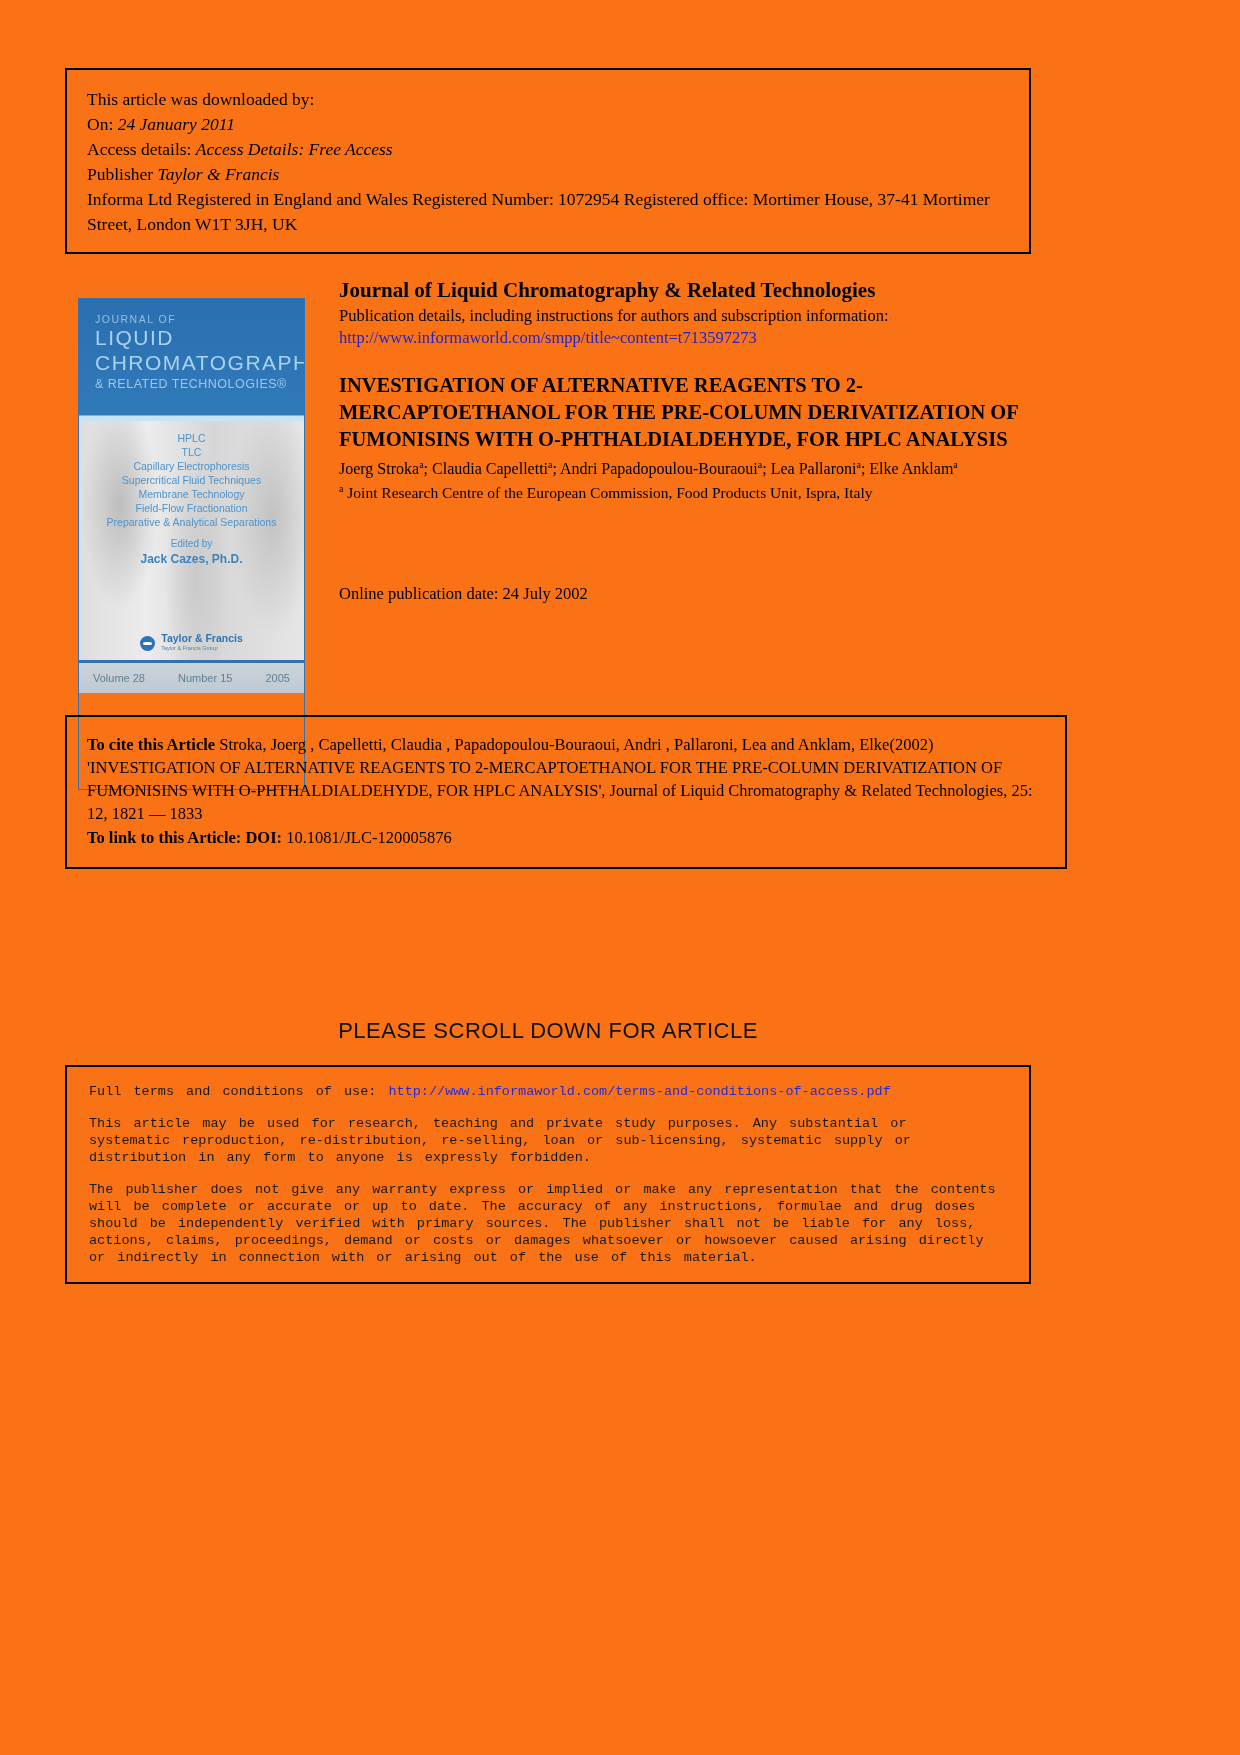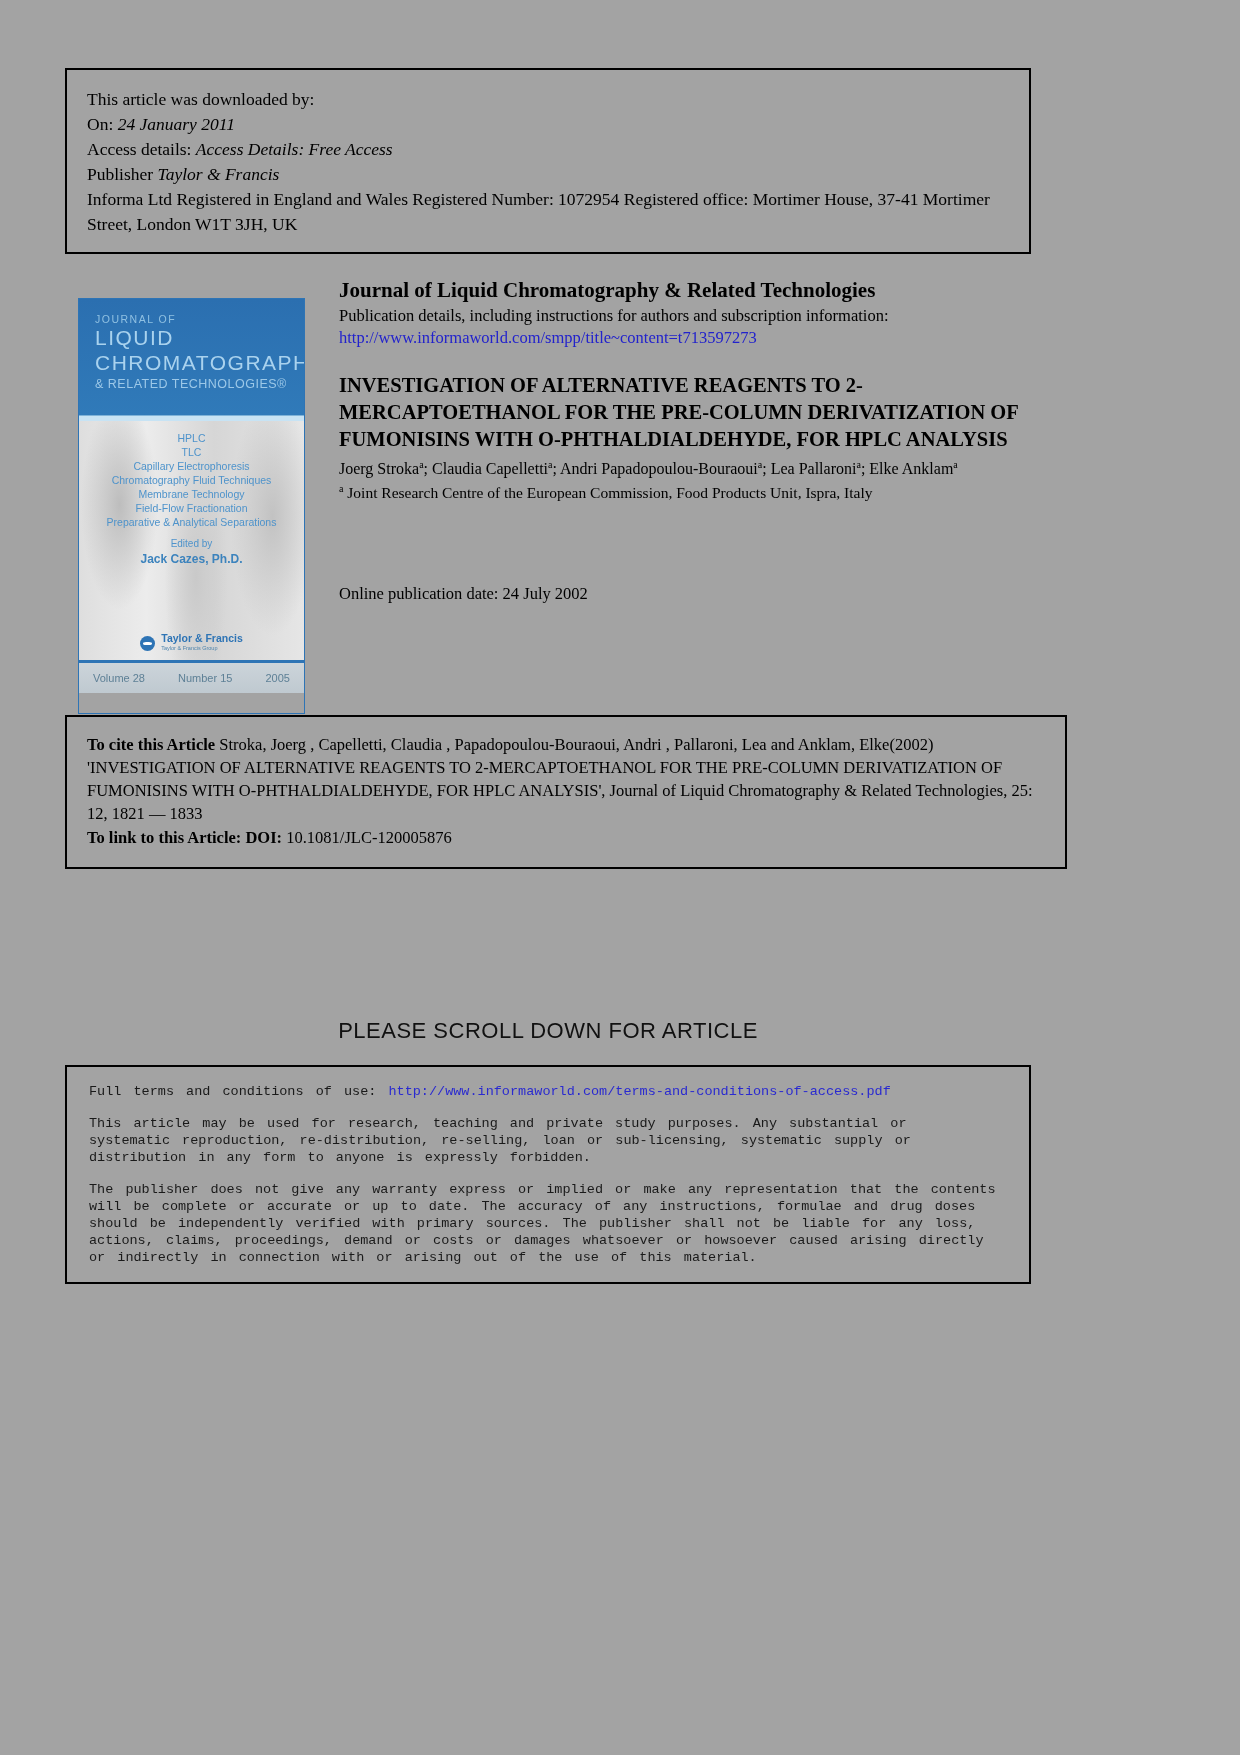--- a/index.html
+++ b/index.html
@@ -1,26 +1,26 @@
 <!DOCTYPE html>
 <html><head>
 <meta charset="utf-8">
 <style>
   html,body{margin:0;padding:0;background:#ffffff;}
-  #page{position:relative;width:1240px;height:1755px;background:#a3a3a3;
+  #page{position:relative;width:1240px;height:1755px;background:#f97316;
         font-family:"Liberation Serif", serif;color:#000;}
 
   
   #download-box{position:absolute;left:65px;top:68px;width:966px;box-sizing:border-box;
       border:2px solid #000;padding:17px 20px 15px 20px;
       font-size:17.5px;line-height:25px;}
   .ital{font-style:italic;}
 
   
-  #cover{position:absolute;left:78px;top:298px;width:227px;height:416px;
+  #cover{position:absolute;left:78px;top:298px;width:227px;height:492px;
       border:1px solid #2e74b5;box-sizing:border-box;overflow:hidden;
       font-family:"Liberation Sans", sans-serif;}
   #cover-head{height:116px;background:linear-gradient(180deg,#2b6fb0,#307ab9);
       padding:14px 0 0 16px;box-sizing:border-box;}
   .mast-kicker{color:#8fc0e2;font-size:10.5px;letter-spacing:1.5px;}
   .mast-main{color:#a9d2ee;font-size:21px;letter-spacing:1.5px;line-height:25px;}
   .mast-sub{color:#9cc8e8;font-size:12.5px;letter-spacing:0.5px;margin-top:2px;}
   #cover-sep{height:5px;background:#c7e3f4;border-top:1px solid #7fb3d8;}
   #cover-body{position:relative;height:239px;
       background:
@@ -98,21 +98,21 @@
       <div class="mast-main">LIQUID</div>
       <div class="mast-main">CHROMATOGRAPHY</div>
       <div class="mast-sub">&amp; RELATED TECHNOLOGIES®</div>
     </div>
     <div id="cover-sep"></div>
     <div id="cover-body">
       <div id="cover-topics">
           <div>HPLC</div>
           <div>TLC</div>
           <div>Capillary Electrophoresis</div>
-          <div>Chromatography Fluid Techniques</div>
+          <div>Supercritical Fluid Techniques</div>
           <div>Membrane Technology</div>
           <div>Field-Flow Fractionation</div>
           <div>Preparative &amp; Analytical Separations</div>
         </div>
       <div class="edited-by">Edited by</div>
       <div class="editor">Jack Cazes, Ph.D.</div>
       <div id="tf-logo-row">
         <span class="tf-circle"></span>
         <span class="tf-texts">
           <div class="tf-name">Taylor &amp; Francis</div>

